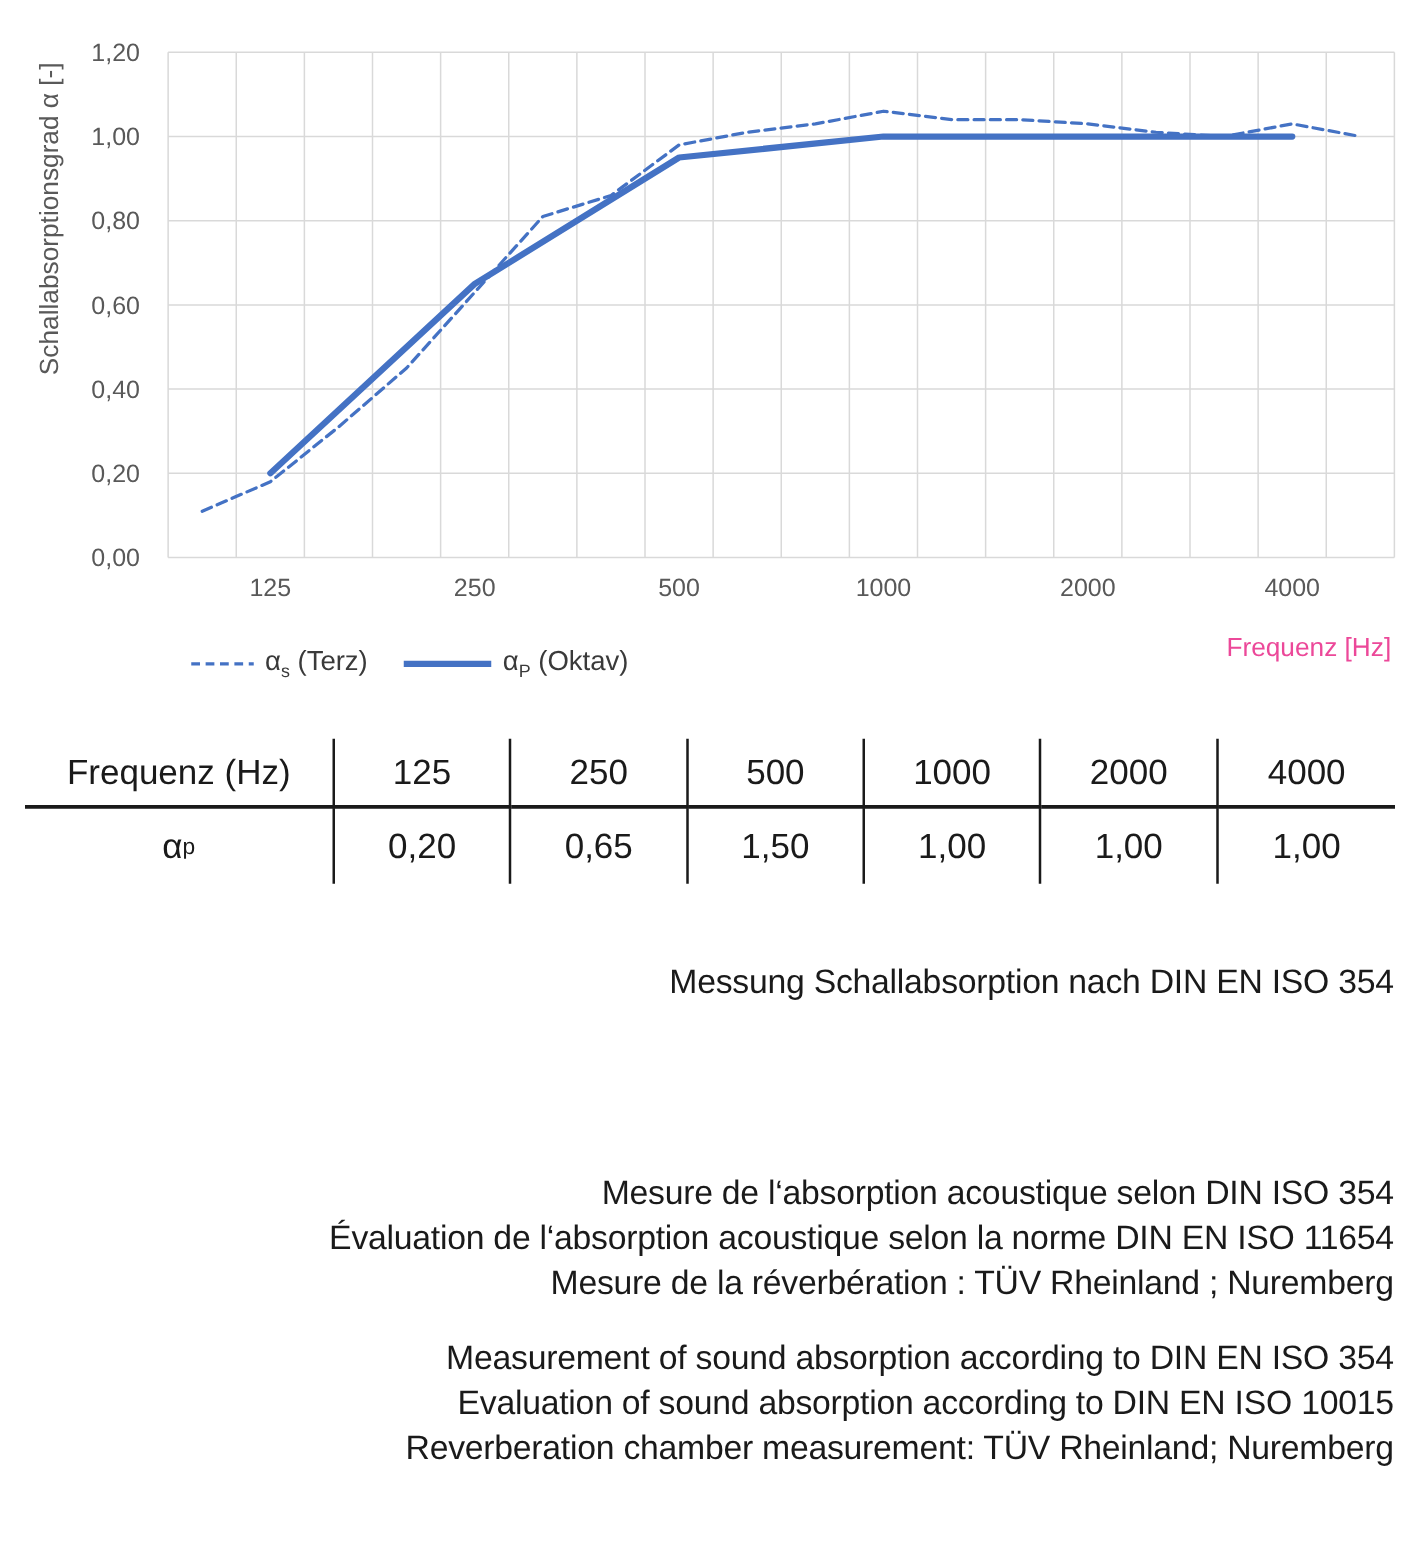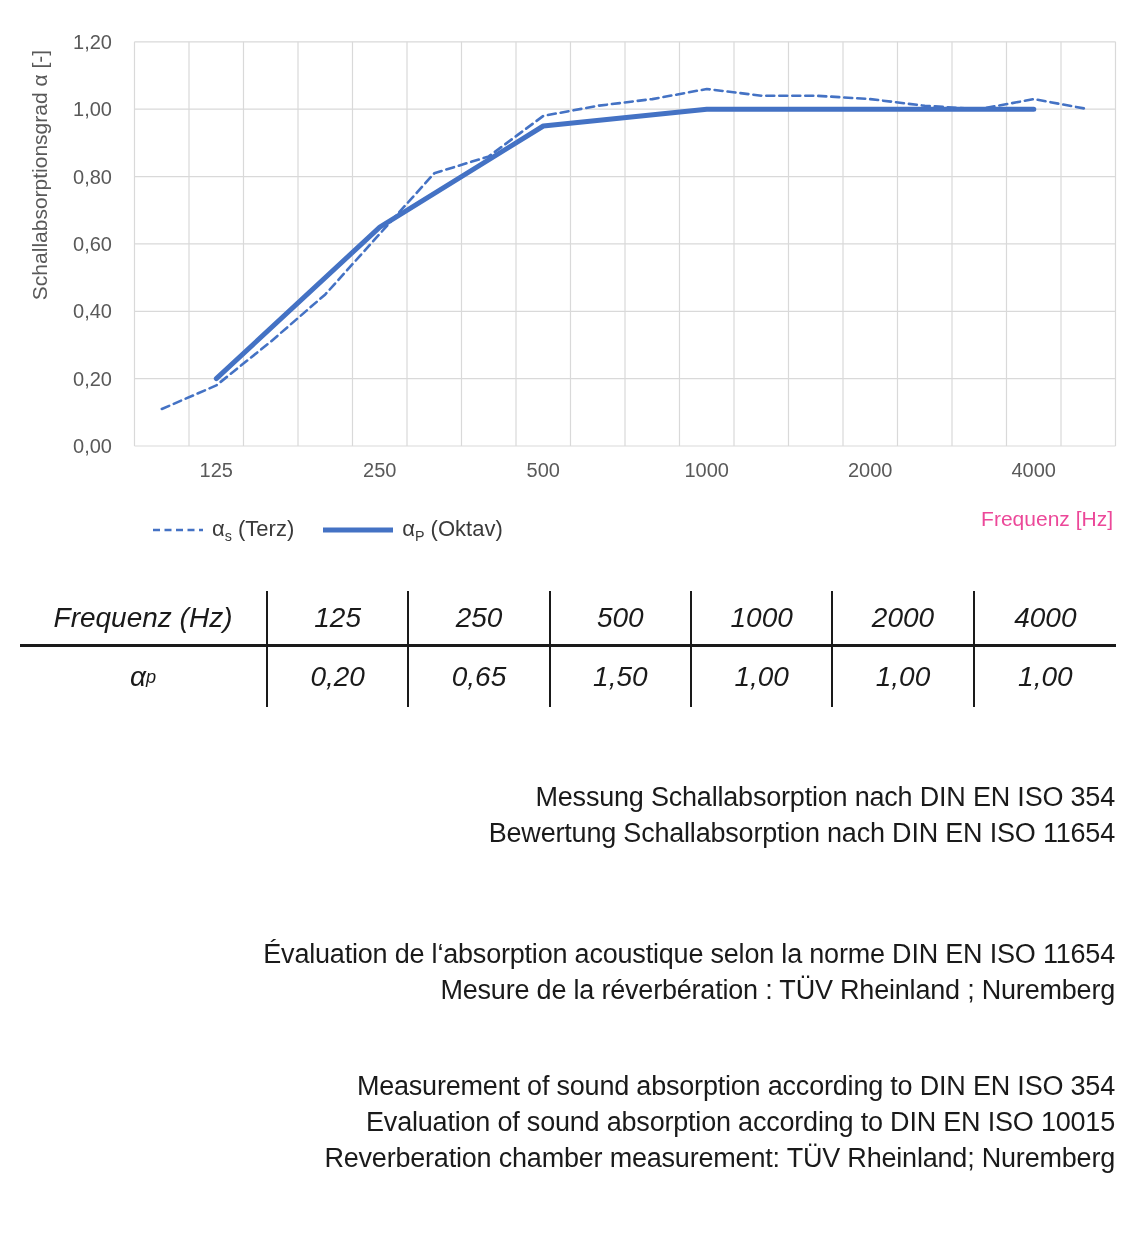--- a/index.html
+++ b/index.html
@@ -17,28 +17,28 @@
           gap:28px;font-size:22px;color:#3a3a3a;}
   .legend-item{display:flex;align-items:center;}
   .legend-sample{display:block;}
   .legend-text{margin-left:8px;white-space:nowrap;}
   sub{font-size:0.65em;}
 
   
   .ftable{position:absolute;left:20px;top:591px;width:1096px;display:grid;
           grid-template-columns:248px repeat(6,1fr);grid-template-rows:56px 60px;
           font-size:28px;color:#1a1a1a;}
-  .ftable>div{display:flex;align-items:center;justify-content:center;white-space:nowrap;font-style:italic;}
+  .ftable>div{display:flex;align-items:center;justify-content:center;white-space:nowrap;}
   .ftable .th{border-bottom:3px solid #1a1a1a;}
   .ftable .vr{border-right:2px solid #1a1a1a;}
 
   
   .notes-block{position:absolute;right:20px;text-align:right;font-size:27px;
                line-height:36px;letter-spacing:-0.2px;color:#1a1a1a;white-space:nowrap;}
-  .notes-de{top:767px;margin-top:12px;}
+  .notes-de{top:767px;}
   .notes-fr{top:936px;}
   .notes-en{top:1068px;}
 </style>
 </head>
 <body>
 
 <div class="page">
 
   <div>
     <svg id="chart-svg" width="1135" height="495">
@@ -125,23 +125,23 @@
     <div class="vr">0,20</div>
     <div class="vr">0,65</div>
     <div class="vr">1,50</div>
     <div class="vr">1,00</div>
     <div class="vr">1,00</div>
     <div>1,00</div>
   </div>
 
   <div class="notes-block notes-de">
     <div>Messung Schallabsorption nach DIN EN ISO 354</div>
-    <div>Bewertung Schallabsorption nach DIN EN ISO 11654</div>
   </div>
   <div class="notes-block notes-fr">
+    <div>Mesure de l‘absorption acoustique selon DIN ISO 354</div>
     <div>Évaluation de l‘absorption acoustique selon la norme DIN EN ISO 11654</div>
     <div>Mesure de la réverbération : TÜV Rheinland ; Nuremberg</div>
   </div>
   <div class="notes-block notes-en">
     <div>Measurement of sound absorption according to DIN EN ISO 354</div>
     <div>Evaluation of sound absorption according to DIN EN ISO 10015</div>
     <div>Reverberation chamber measurement: TÜV Rheinland; Nuremberg</div>
   </div>
 
 </div>

